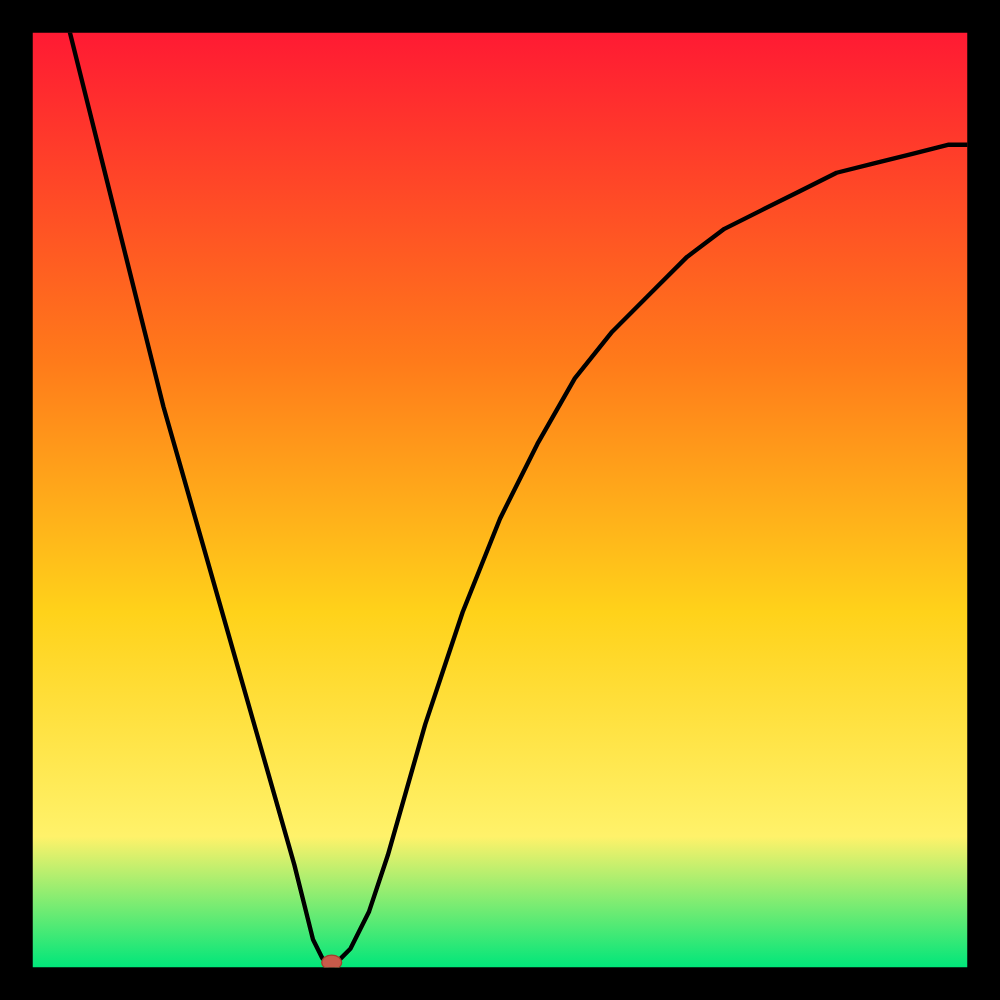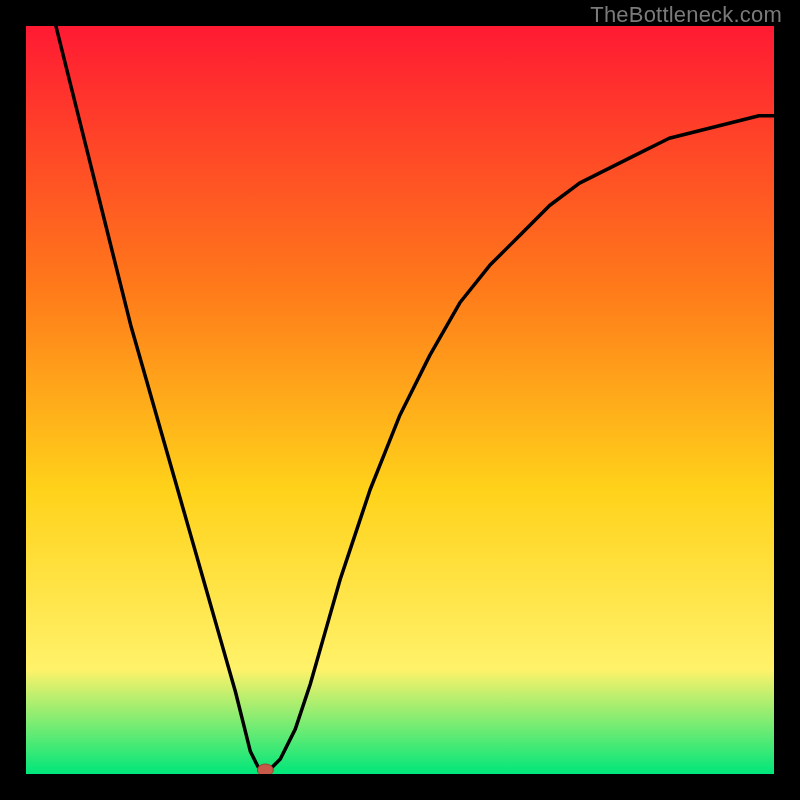--- a/index.html
+++ b/index.html
@@ -36,21 +36,20 @@
     letter-spacing: 0.2px;
   }
   svg {
     display: block;
   }
 </style>
 </head>
 <body>
 
 <div class="frame">
-  <div class="watermark">TheBottleneck.com</div>
 
   <div class="plot-area">
     <svg id="chart-svg" width="748" height="748" viewBox="0 0 748 748">
       <defs>
         <linearGradient id="bg-grad" x1="0" y1="0" x2="0" y2="1">
           <stop id="g0" offset="0%" stop-color="#ff1a33"></stop>
           <stop id="g1" offset="35%" stop-color="#ff7a1a"></stop>
           <stop id="g2" offset="62%" stop-color="#ffd21a"></stop>
           <stop id="g3" offset="86%" stop-color="#fff26a"></stop>
           <stop id="g4" offset="100%" stop-color="#00e67a"></stop>

